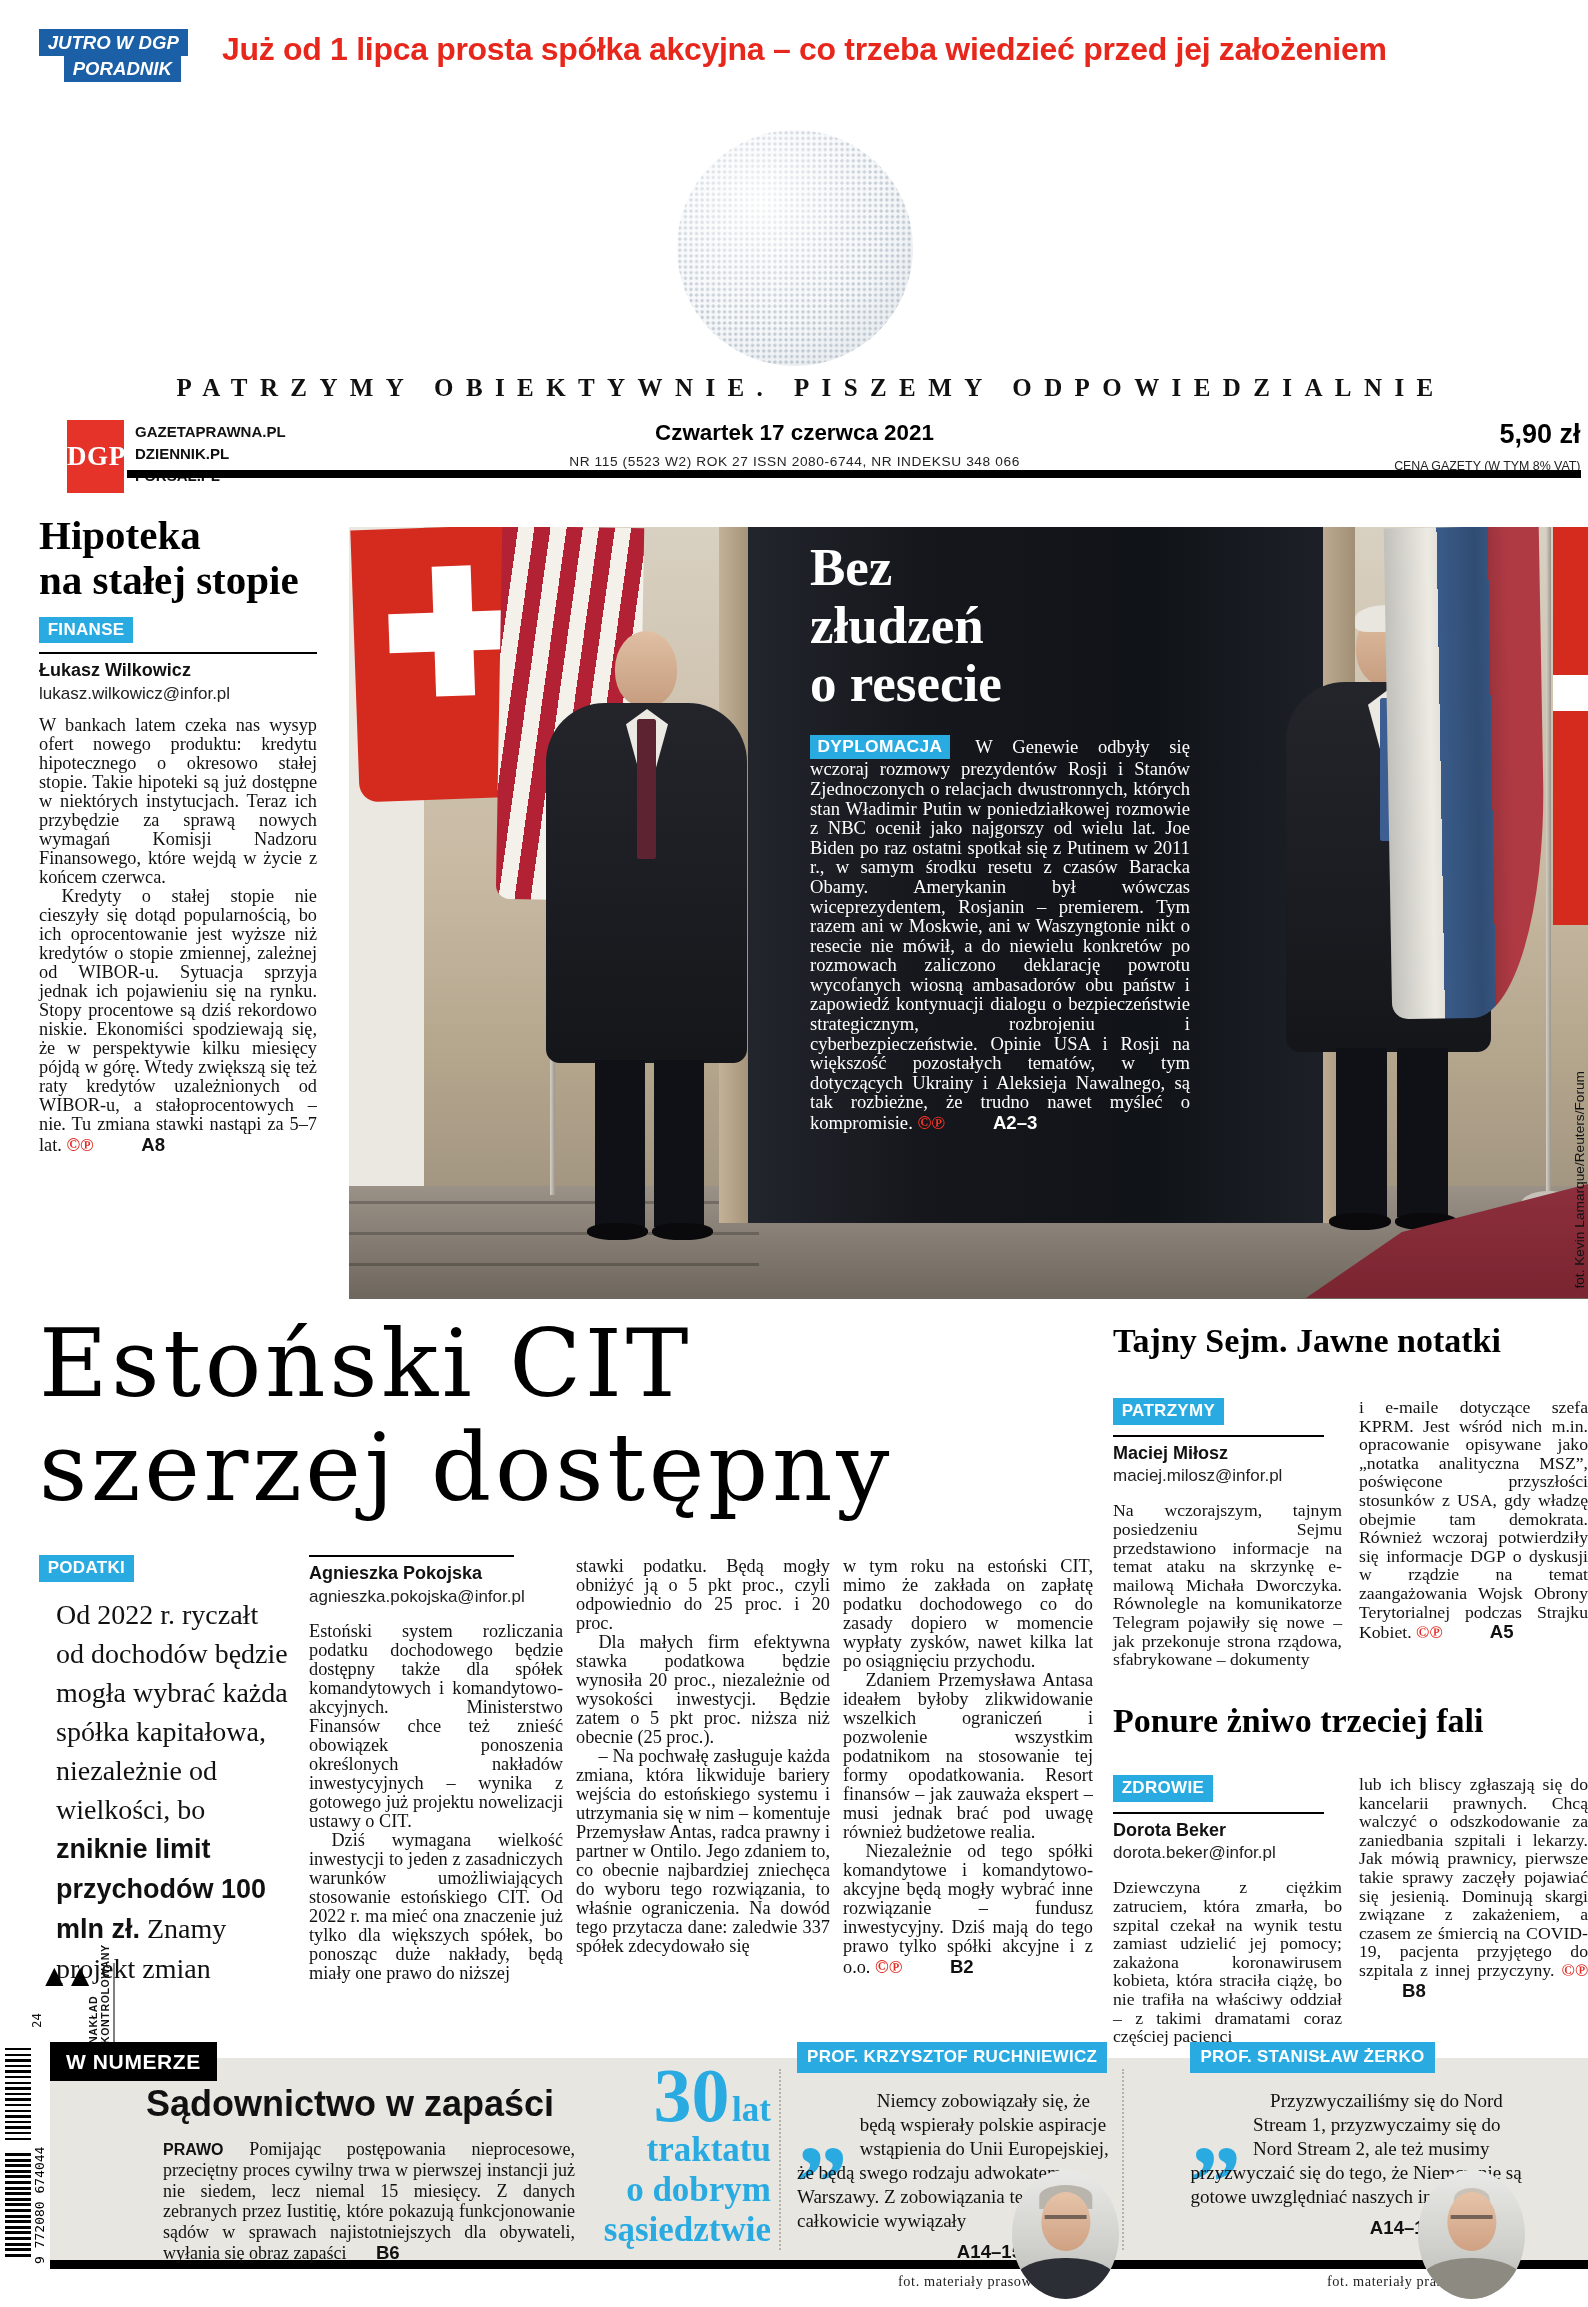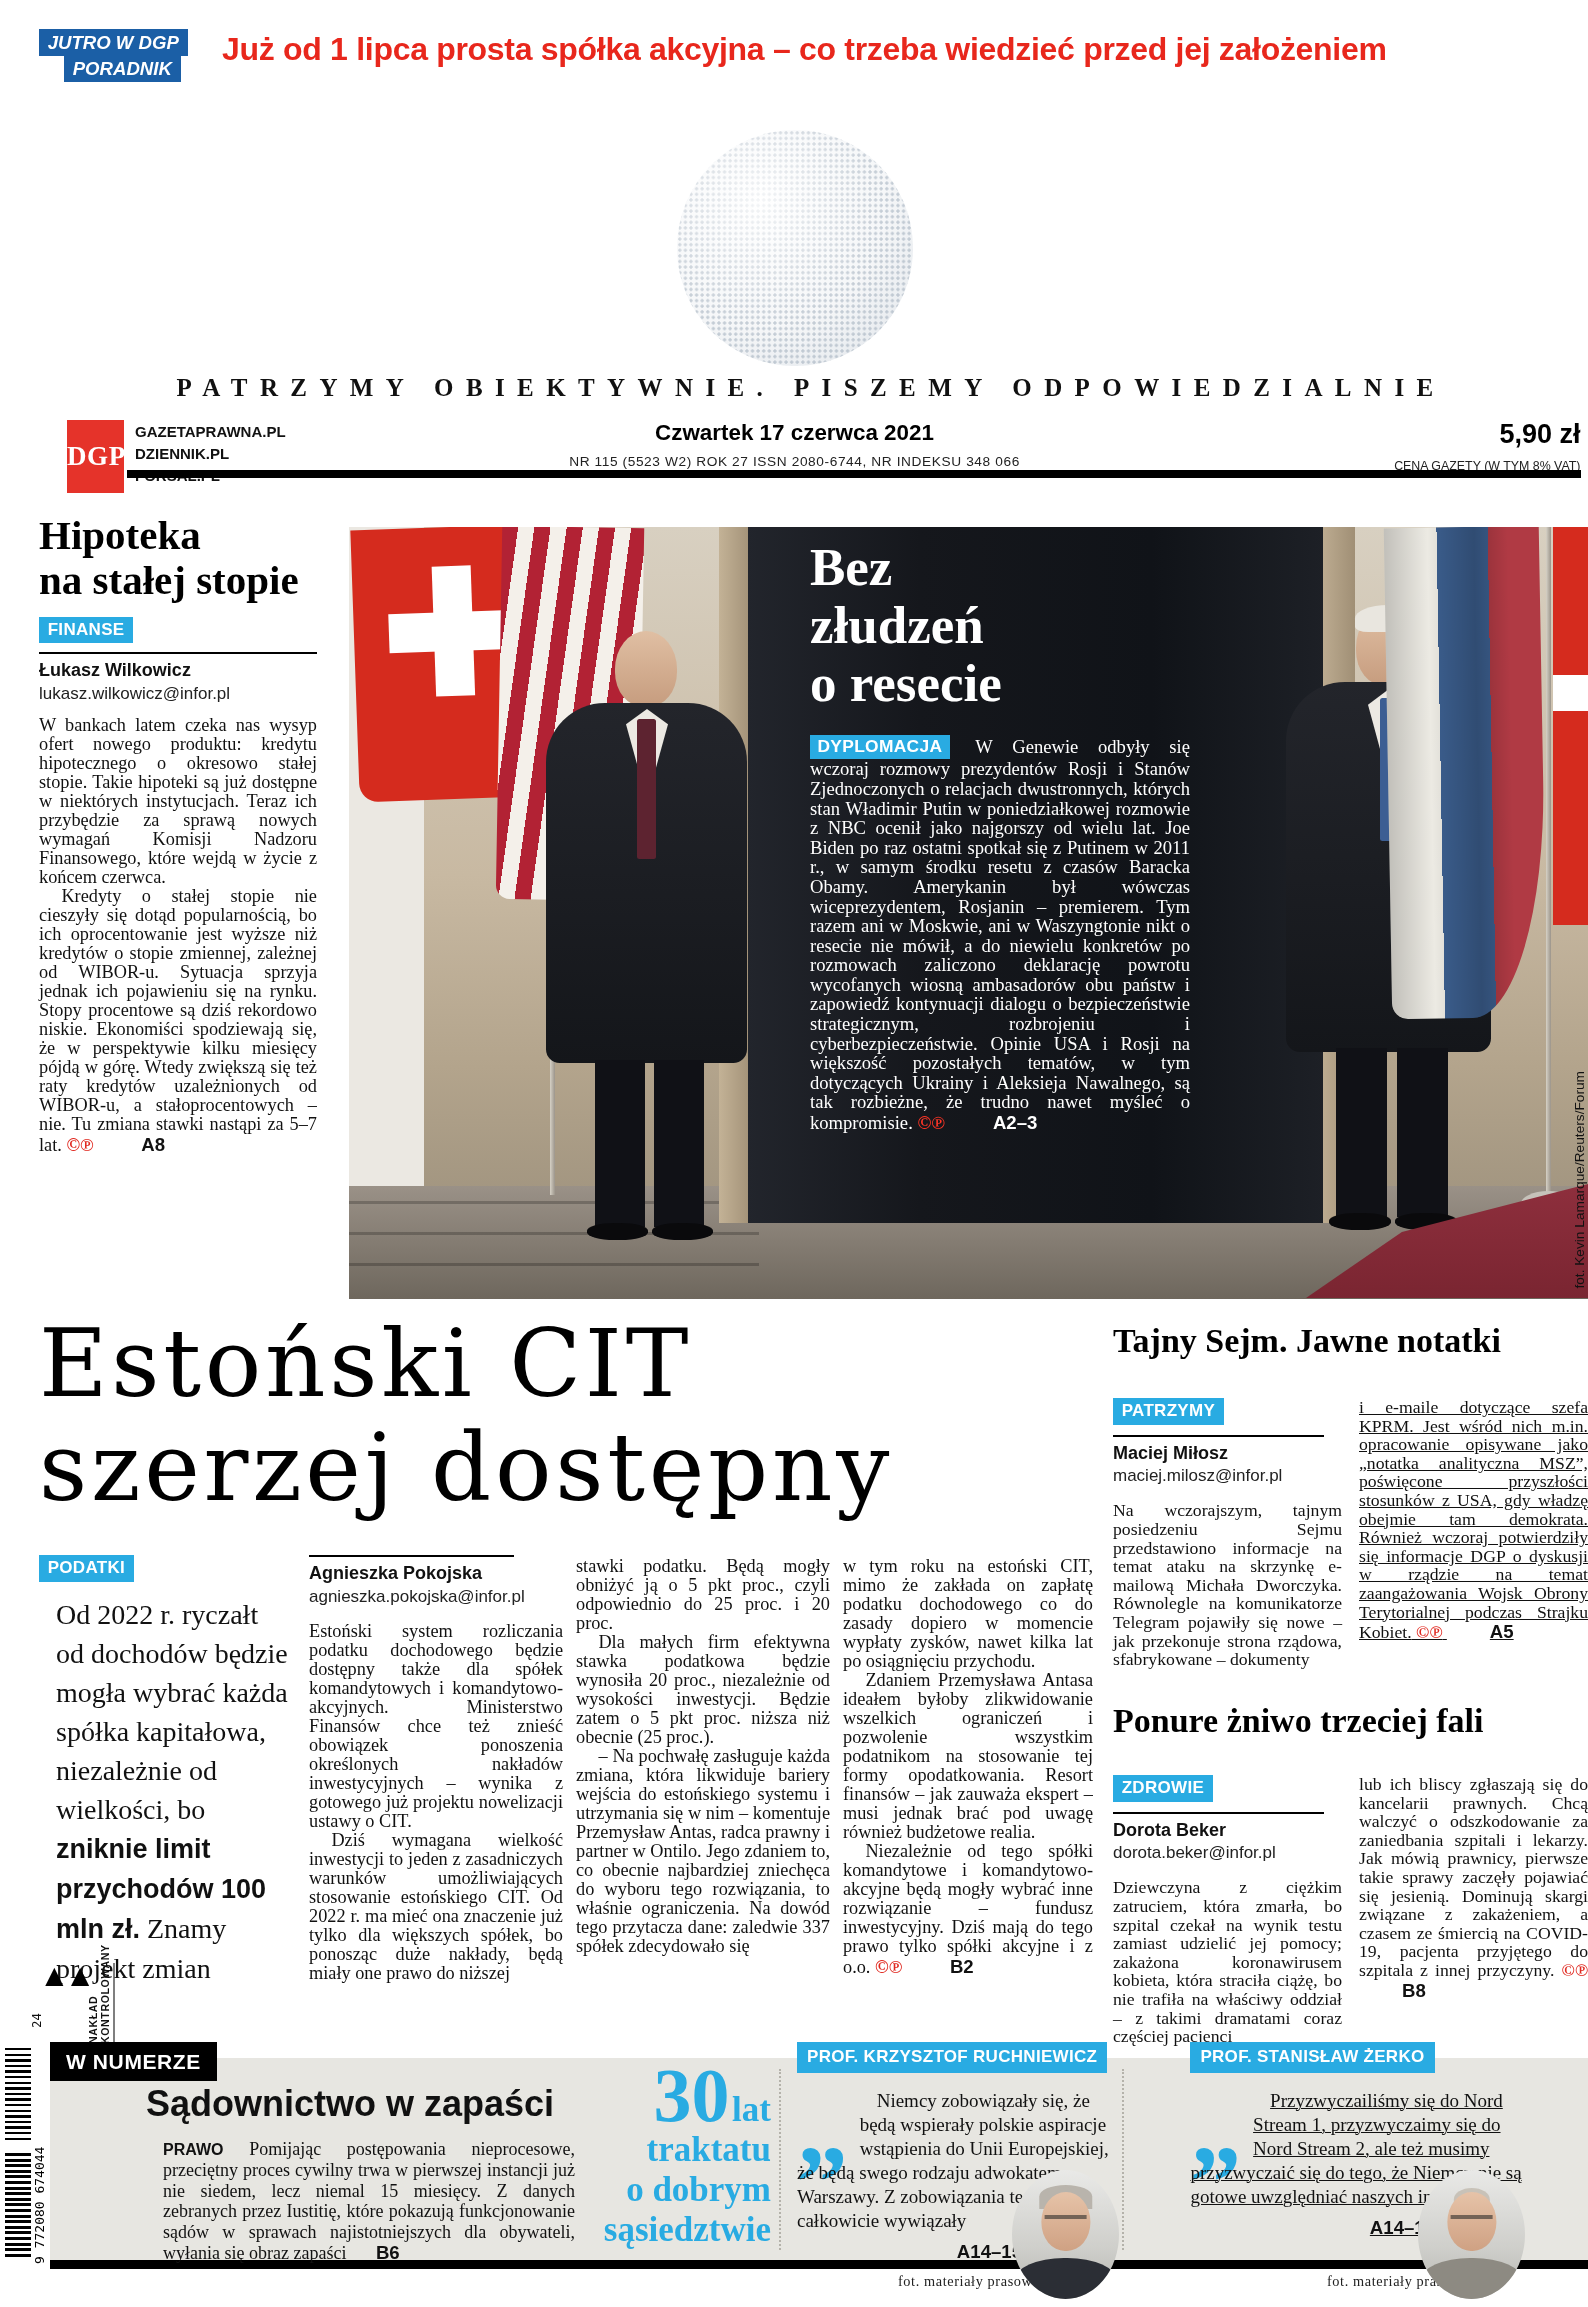--- a/index.html
+++ b/index.html
@@ -231,21 +231,21 @@
     <div class="abs" style="left:0;top:76px;width:229px;">
       <span class="tag">PATRZYMY</span>
       <div class="rule" style="margin-top:10px;height:1.9px;width:211px;"></div>
       <div class="author" style="margin-top:6.2px;">Maciej Miłosz</div>
       <div class="email" style="margin-top:2.5px;">maciej.milosz@infor.pl</div>
       <div class="body-text" style="margin-top:15px;">
         <p style="font-size:17.7px;line-height:18.6px;">Na wczorajszym, tajnym posiedzeniu Sejmu przedstawiono informacje na temat ataku na skrzynkę e-mailową Michała Dworczyka. Równolegle na komunikatorze Telegram pojawiły się nowe – jak przekonuje strona rządowa, sfabrykowane – dokumenty</p>
       </div>
     </div>
     <div class="abs body-text" style="left:246px;top:76px;width:229px;">
-      <p style="font-size:17.7px;line-height:18.6px;text-decoration:underline;"><span>i e-maile dotyczące szefa KPRM. Jest wśród nich m.in. opracowanie opisywane jako „notatka analityczna MSZ”, poświęcone przyszłości stosunków z USA, gdy władzę obejmie tam demokrata. Również wczoraj potwierdziły się informacje DGP o dyskusji w rządzie na temat zaangażowania Wojsk Obrony Terytorialnej podczas Strajku Kobiet.</span>
+      <p style="font-size:17.7px;line-height:18.6px;"><span>i e-maile dotyczące szefa KPRM. Jest wśród nich m.in. opracowanie opisywane jako „notatka analityczna MSZ”, poświęcone przyszłości stosunków z USA, gdy władzę obejmie tam demokrata. Również wczoraj potwierdziły się informacje DGP o dyskusji w rządzie na temat zaangażowania Wojsk Obrony Terytorialnej podczas Strajku Kobiet.</span>
          <span class="cp">©℗</span>
          <span class="pref">A5</span></p>
     </div>
   </div>
 
   <div class="abs" style="left:1113px;top:1702px;width:475px;">
     <div class="headline-serif" style="font-size:34px;line-height:37px;">Ponure żniwo trzeciej fali</div>
     <div class="abs" style="left:0;top:73px;width:229px;">
       <span class="tag">ZDROWIE</span>
       <div class="rule" style="margin-top:10px;height:1.9px;width:211px;"></div>
@@ -311,21 +311,21 @@
   <div class="portrait" style="left:1012px;top:2170px;width:107px;height:129px;">
     <div class="p-hair"></div>
     <div class="p-head"></div>
     <div class="p-glasses"></div>
     <div class="p-suit"></div>
   </div>
   <div class="abs credit-small" style="left:898px;top:2273px;">fot. materiały prasowe</div>
 
   <div class="abs dotted" style="left:1122px;top:2069px;height:181px;"></div>
 
-  <div class="abs" style="left:1168px;top:2042px;width:385px;text-decoration:underline;">
+  <div class="abs" style="left:1168px;top:2042px;width:385px;">
     <span class="bandtag" style="margin-left:22.4px;">PROF. STANISŁAW ŻERKO</span>
     <div style="margin-top:16px;margin-left:22.4px;width:336px;">
       <span class="qmark">„</span>
       <span class="serif" style="font-size:19px;line-height:24px;color:#111;">Przyzwyczailiśmy się do Nord Stream 1, przyzwyczaimy się do Nord Stream 2, ale też musimy przyzwyczaić się do tego, że Niemcy nie są gotowe uwzględniać naszych interesów</span>
     </div>
     <div class="sans" style="clear:both;font-weight:700;font-size:18.6px;margin-top:8.7px;padding-right:118px;text-align:right;">A14–15</div>
   </div>
   <div class="portrait" style="left:1418px;top:2170px;width:107px;height:129px;">
     <div class="p-hair" style="width:34%;top:14%;background:#c8c2b8;"></div>
     <div class="p-head"></div>

